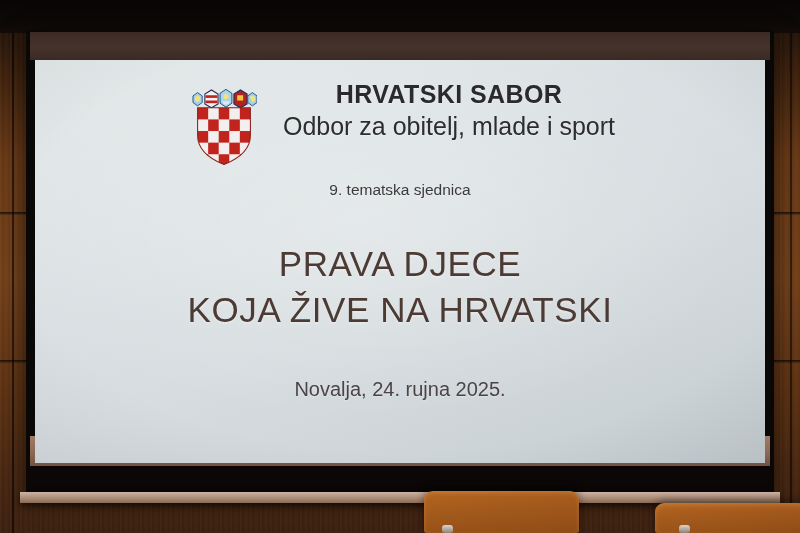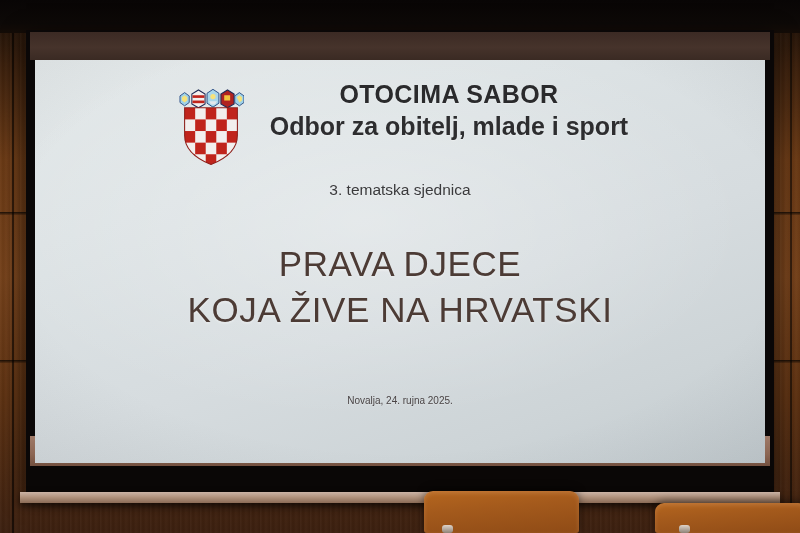--- a/index.html
+++ b/index.html
@@ -169,21 +169,21 @@
   .org-title {
     font-size: 25px;
     font-weight: 700;
     letter-spacing: 0.4px;
     color: #2a2a2c;
     line-height: 1.18;
     text-shadow: 0 1px 1.4px rgba(255,255,255,0.35);
   }
   .org-subtitle {
     font-size: 25px;
-    font-weight: 700;
+    font-weight: 400;
     color: #2d2d2f;
     line-height: 1.22;
     margin-top: 1px;
     text-shadow: 0 1px 1.4px rgba(255,255,255,0.35);
   }
   .session-line {
     font-size: 15.5px;
     font-weight: 400;
     color: #3a3a3c;
     margin-top: 15px;
@@ -198,22 +198,22 @@
     font-size: 35px;
     font-weight: 400;
     letter-spacing: 0.6px;
     line-height: 1.32;
     text-shadow: 0 1.5px 2px rgba(255,255,255,0.28);
   }
   .main-title .line2 { display: block; }
 
   .footer-line {
     text-align: center;
-    margin-top: 62px;
-    font-size: 10px;
+    margin-top: 45px;
+    font-size: 20px;
     color: #4a4445;
     text-shadow: 0 1px 1.2px rgba(255,255,255,0.3);
   }
 
   
   .chair {
     position: absolute;
     bottom: 0;
     background: linear-gradient(175deg, #b5661f 0%, #a45a1c 40%, #8f4b16 100%);
     border-radius: 9px 9px 3px 3px;
@@ -307,26 +307,26 @@
               <rect x="58" y="82.8" width="16" height="17.6" fill="#c0241c"></rect>
 
               <rect x="10" y="100.4" width="16" height="17.6" fill="#c0241c"></rect>
               <rect x="42" y="100.4" width="16" height="17.6" fill="#c0241c"></rect>
               <rect x="74" y="100.4" width="16" height="17.6" fill="#c0241c"></rect>
             </g>
             <path d="M10 30 L90 30 L90 72 Q90 100 50 116 Q10 100 10 72 Z" fill="none" stroke="#8d1e19" stroke-width="1.6"></path>
           </svg>
 
           <div class="header-text">
-            <div class="org-title">OTOCIMA SABOR</div>
+            <div class="org-title">HRVATSKI SABOR</div>
             <div class="org-subtitle">Odbor za obitelj, mlade i sport</div>
           </div>
         </div>
 
-        <div class="session-line">3. tematska sjednica</div>
+        <div class="session-line">9. tematska sjednica</div>
 
         <div class="main-title">
           <span>PRAVA DJECE</span>
           <span class="line2">KOJA ŽIVE NA HRVATSKI</span>
         </div>
 
         <div class="footer-line">Novalja, 24. rujna 2025.</div>
 
       </div>
     </div>

